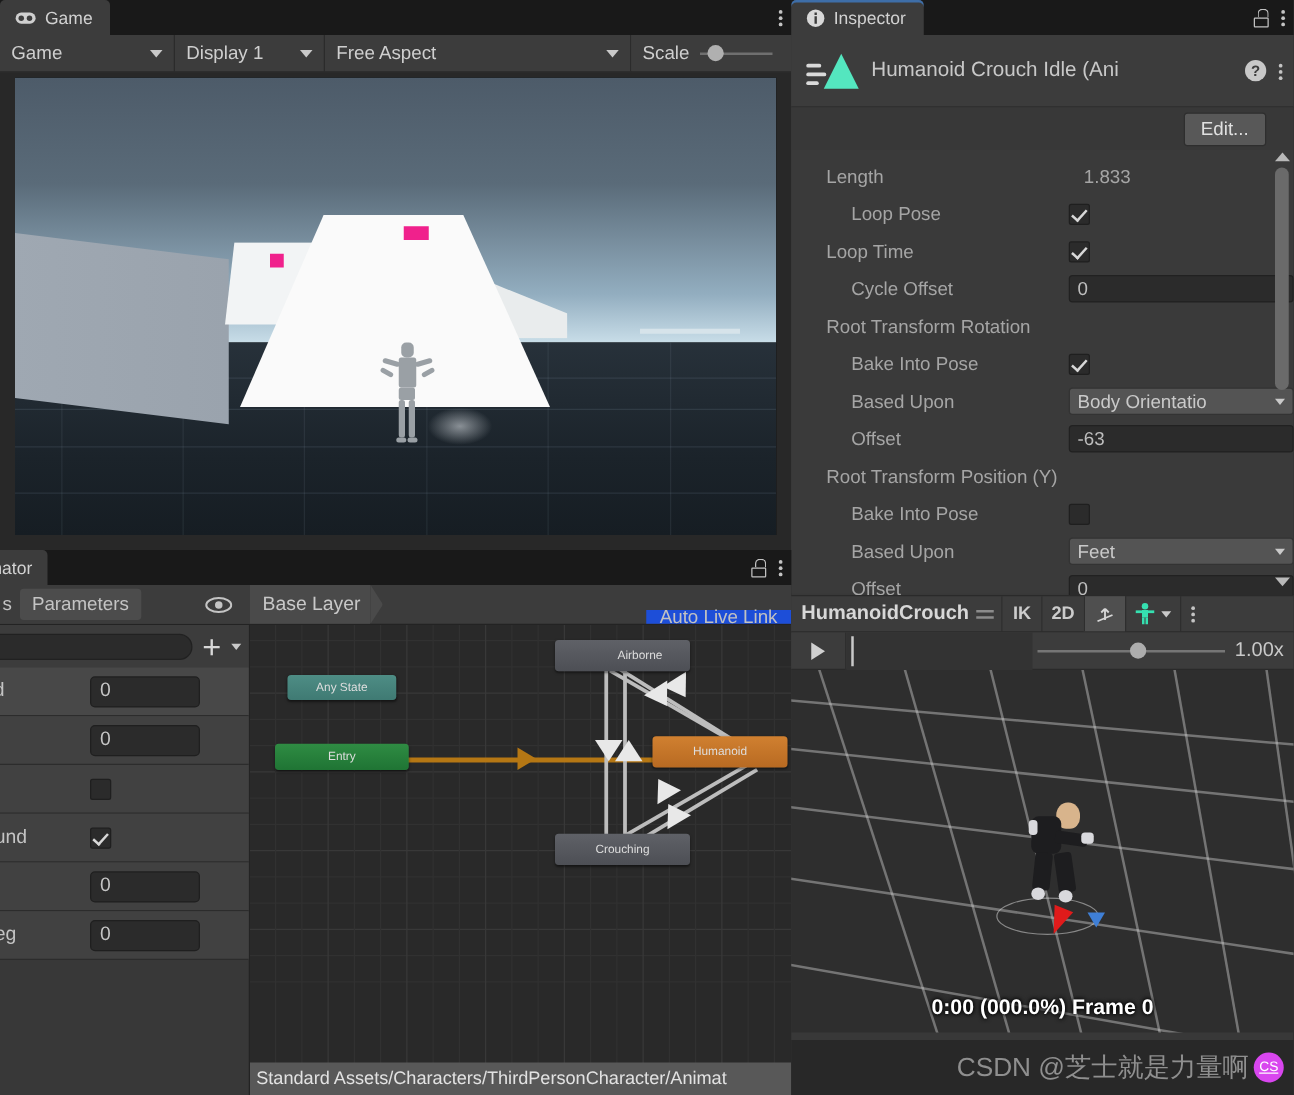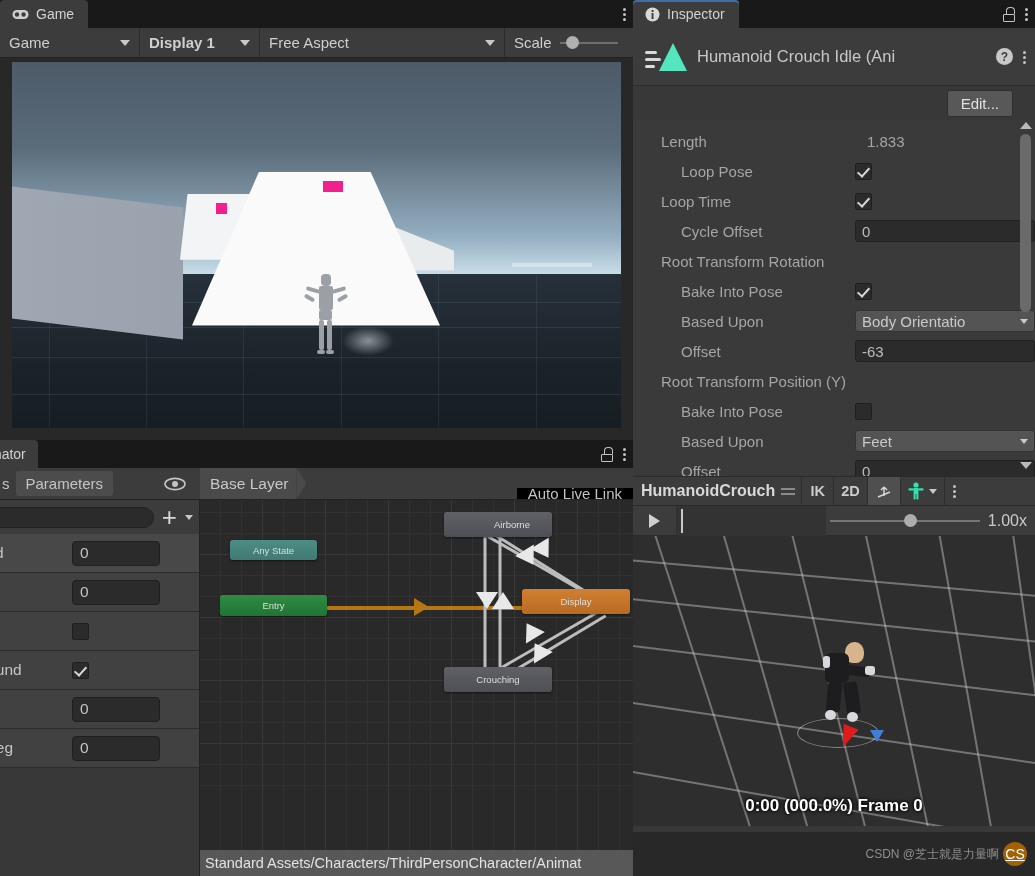--- a/index.html
+++ b/index.html
@@ -179,21 +179,21 @@
     display: flex; align-items: center; padding: 0 8px 0 10px;
     color: #c8c8c8; font-size: 15.5px; background: #4a4a4a;
     position: relative;
   }
   .bc-arrow {
     position: absolute; right: -10px; top: 0; bottom: 0; width: 10px;
     background: #4a4a4a; clip-path: polygon(0 0, 100% 50%, 0 100%);
   }
   .live-link {
     margin-left: auto; display:flex; align-items:center; padding: 0 11px;
-    background: #000000; color: #c2c2c2; font-size: 15px; cursor: pointer; margin-top: 20px;
+    background: #1d4ed8; color: #c2c2c2; font-size: 15px; cursor: pointer; margin-top: 20px;
   }
   .anim-body { position: absolute; left: 0; top: 60px; right: 0; bottom: 0; display: flex; }
   .param-pane { width: 200px; flex: 0 0 200px; background: #383838; border-right: 1px solid #232323; }
   .search-row { height: 34px; display: flex; align-items: center; padding: 0 6px; gap: 8px; background:#3c3c3c; }
   .search-box {
     flex: 1; height: 21px; background: #2b2b2b; border: 1px solid #212121; border-radius: 11px;
     color: #9a9a9a; font-size: 15px; display:flex; align-items:center; padding: 0 9px;
     margin-left: -108px; width: 195px;
   }
   .plus { color: #d8d8d8; font-size: 26px; line-height: 20px; cursor: pointer; }
@@ -280,23 +280,23 @@
   .time-label {
     position: absolute; left: 0; right: 0; bottom: 10px; text-align: center;
     color: #fff; font-size: 17px; font-weight: bold;
     text-shadow: 0 0 4px #000, 0 0 3px #000;
   }
   .watermark {
     position: absolute; left: 0; right: 0; bottom: 0; height: 44px;
     background: #282828; display: flex; align-items: center; justify-content: flex-end;
     padding-right: 8px; gap: 4px;
   }
-  .wm-text { color: #8f8f8f; font-size: 12px; }
-  .wm-badge { width: 24px; height: 24px; border-radius: 50%; background: #a16207;
-              color: #fff; font-size: 14px; display:flex; align-items:center; justify-content:center;text-decoration:underline; }
+  .wm-text { color: #8f8f8f; font-size: 21px; }
+  .wm-badge { width: 24px; height: 24px; border-radius: 50%; background: #d946ef;
+              color: #fff; font-size: 11px; display:flex; align-items:center; justify-content:center;text-decoration:underline; }
   .lock-ic { width: 14px; height: 15px; position: relative; cursor: pointer; }
   .lock-ic .bd { position: absolute; left: 1px; bottom: 0; width: 12px; height: 8px; border: 1.5px solid #c2c2c2; border-radius: 1px; }
   .lock-ic .sh { position: absolute; left: 4px; top: 0; width: 9px; height: 7px; border: 1.5px solid #c2c2c2; border-bottom: none; border-radius: 4px 4px 0 0; }
 </style>
 </head>
 <body>
 
 <div class="root">
 
   <div class="game-panel">
@@ -316,21 +316,21 @@
             <i></i>
           </div>
       </div>
     </div>
 
     <div class="toolbar">
       <div class="tb-item" style="width:140px;">
         <span>Game</span>
         <span class="caret" style="margin-left:auto;"></span>
       </div>
-      <div class="tb-item" style="width:120px;font-weight:bold;">
+      <div class="tb-item" style="width:120px;">
         <span>Display 1</span>
         <span class="caret" style="margin-left:auto;"></span>
       </div>
       <div class="tb-item" style="width:245px;">
         <span>Free Aspect</span>
         <span class="caret" style="margin-left:auto;"></span>
       </div>
       <div class="tb-item" style="flex:1;border-right:none;text-align:center;">
         <span>Scale</span>
         <div class="slider-track">
@@ -611,21 +611,21 @@
         <div class="node anystate" style="left:30px;top:40px;width:87px;height:20px;">
           <span>Any State</span>
         </div>
         <div class="node entry" style="left:20px;top:95px;width:107px;height:21px;">
           <span>Entry</span>
         </div>
         <div class="node grey" style="left:244px;top:112px;width:108px;height:25px;transform:translateY(-100px);padding-left:28px;">
           <span>Airborne</span>
         </div>
         <div class="node grounded" style="left:322px;top:89px;width:108px;height:25px;">
-          <span>Display</span>
+          <span>Humanoid</span>
         </div>
         <div class="node grey" style="left:244px;top:167px;width:108px;height:25px;">
           <span>Crouching</span>
         </div>
       </div>
     </div>
 
     <div class="status-bar">Standard Assets/Characters/ThirdPersonCharacter/Animat</div>
   </div>
 

